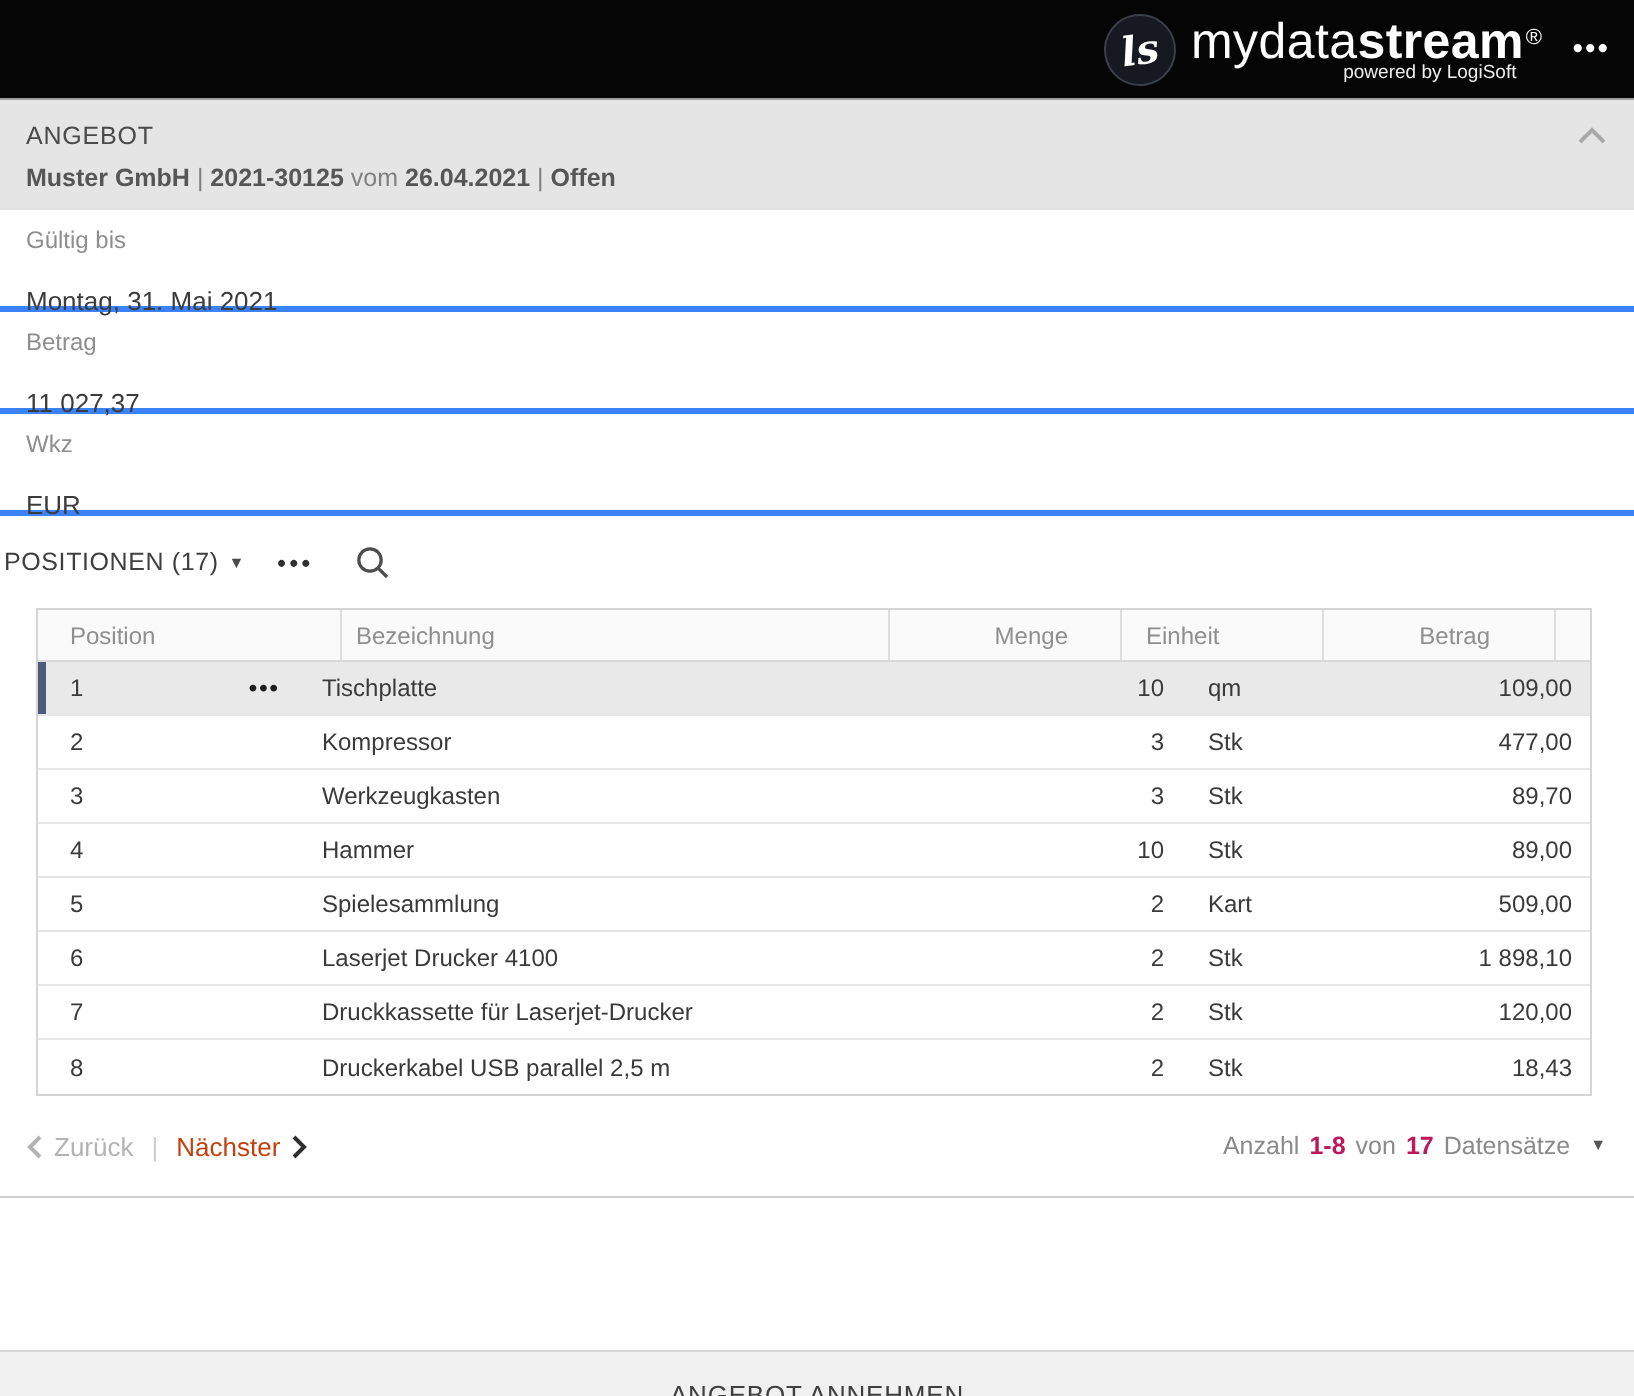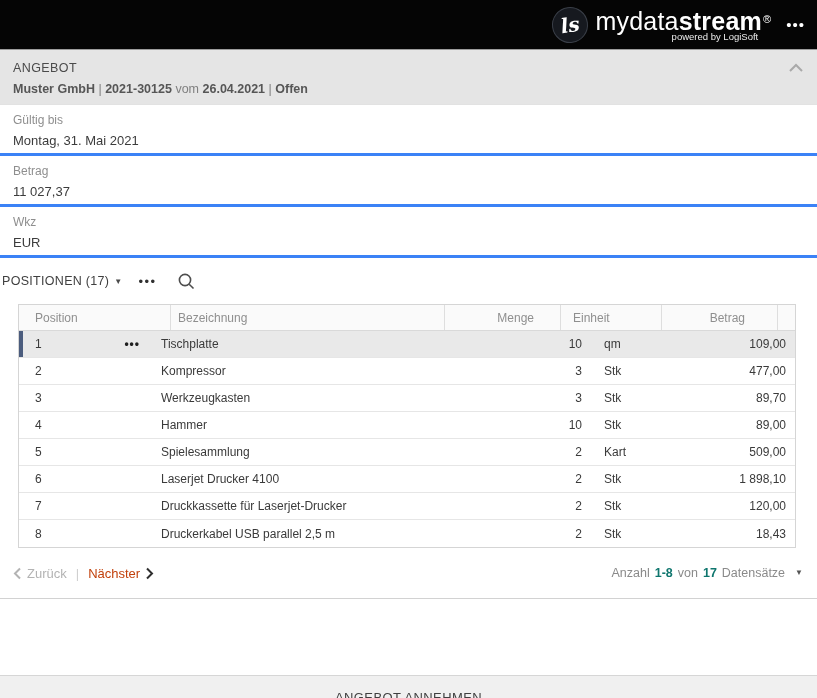--- a/index.html
+++ b/index.html
@@ -26,21 +26,21 @@
   .offer-head { height:55px; background:#e5e5e5; border-bottom:1px solid #e2e2e2;
     padding:11px 14px 0 13px; position:relative; }
   .offer-title { font-size:12.5px; color:#4a4a4a; letter-spacing:0.4px; }
   .offer-sub { margin-top:7px; font-size:12.5px; color:#808080; }
   .offer-sub b { color:#565656; }
   .collapse-icon { position:absolute; right:12px; top:12px; cursor:pointer; }
 
   
   .field { height:51px; border-bottom:3px solid #3b82f6; padding:8px 0 0 13px; background:#fff; }
   .field .lbl { font-size:12px; color:#8e8e8e; }
-  .field .val { font-size:13px; color:#3c3c3c; margin-top:6px; }
+  .field .val { font-size:13px; color:#3c3c3c; margin-top:16px; }
 
   
   .pos-toolbar { height:46px; display:flex; align-items:center; padding-left:2px; background:#fff; }
   .pos-title { font-size:12.5px; color:#3f3f3f; letter-spacing:0.3px; cursor:pointer; }
   .tri { font-size:8px; color:#4a4a4a; margin-left:5px; position:relative; top:-1px; }
   .pos-menu { font-size:13px; color:#303030; letter-spacing:1.5px; margin-left:16px; cursor:pointer; }
   .search-btn { margin-left:20px; cursor:pointer; display:flex; align-items:center; }
 
   
   .table { margin:0 21px 0 18px; border:1px solid #d5d5d5; background:#fff; }
@@ -64,21 +64,21 @@
 
   
   .pager { height:51px; display:flex; align-items:center; justify-content:space-between;
     padding:0 14px 0 13px; border-bottom:1px solid #d2d2d2; margin-top:0; }
   .pager-left { display:flex; align-items:center; font-size:13px; }
   .pg-prev { color:#b3b3b3; display:flex; align-items:center; cursor:default; }
   .pg-next { color:#c2410c; display:flex; align-items:center; cursor:pointer; }
   .pg-div { color:#cfcfcf; margin:0 9px; }
   .pg-prev .chev { margin-right:5px; } .pg-next .chev { margin-left:5px; }
   .pager-right { font-size:12.5px; color:#8a8a8a; display:flex; align-items:center; cursor:pointer; }
-  .pager-right b { color:#0f766e; margin:0 3px; }
+  .pager-right b { color:#be185d; margin:0 3px; }
   .pager-right .word { margin:4px 2px; }
   .pager-right .tri { margin-left:8px; color:#555; }
 
   
   .gap { height:52px; background:#fff; }
   .accept-bar { height:44px; background:#f0f0f0; border-top:1px solid #d6d6d6;
     display:flex; align-items:center; justify-content:center; cursor:pointer;margin-top:24px; }
   .accept-bar span { font-size:13px; color:#3f3f3f; letter-spacing:0.4px; }
 
   svg { display:block; }

